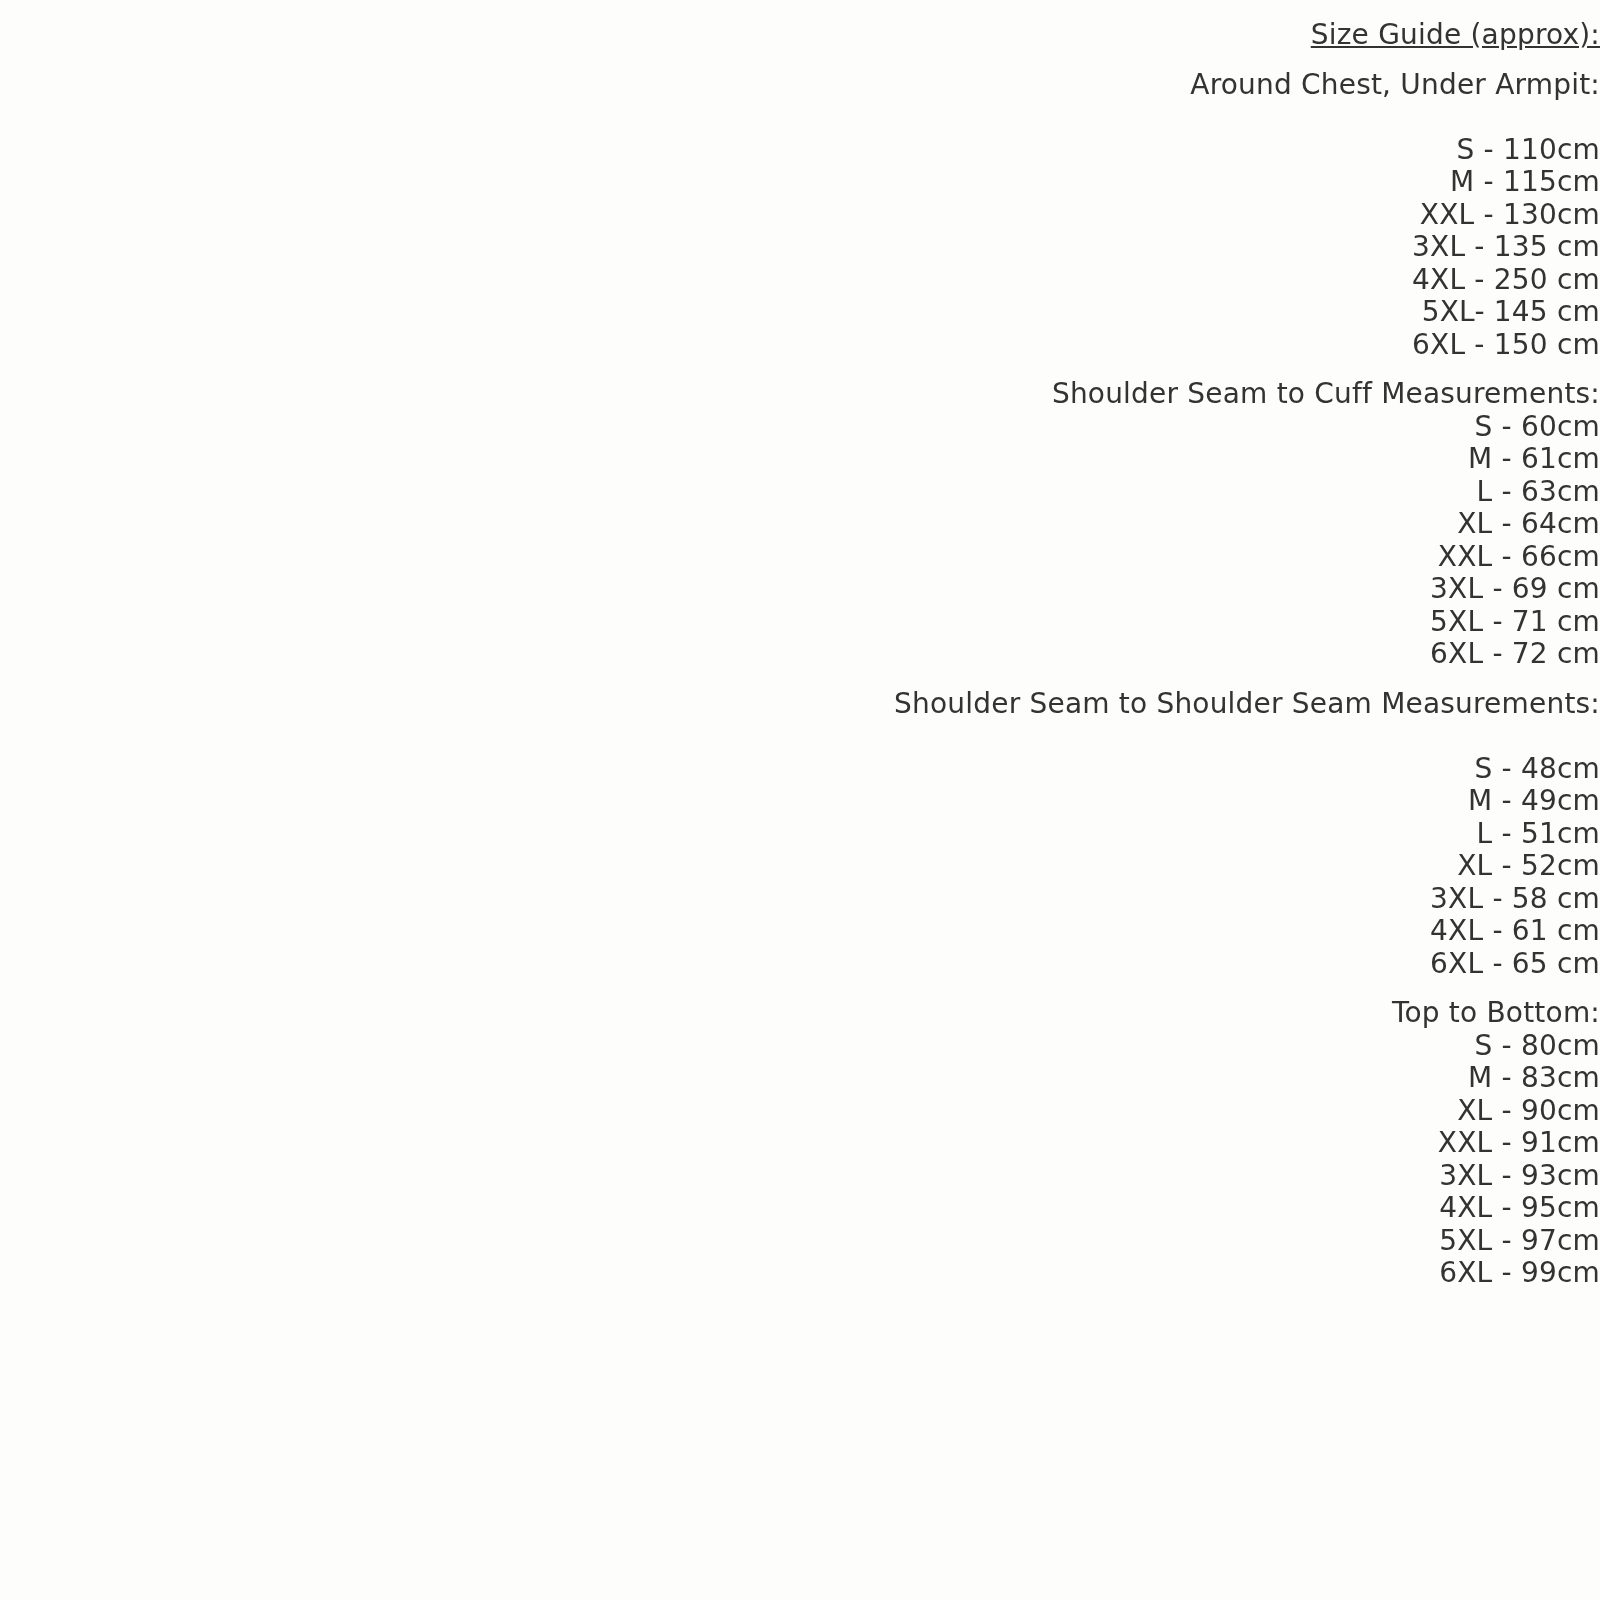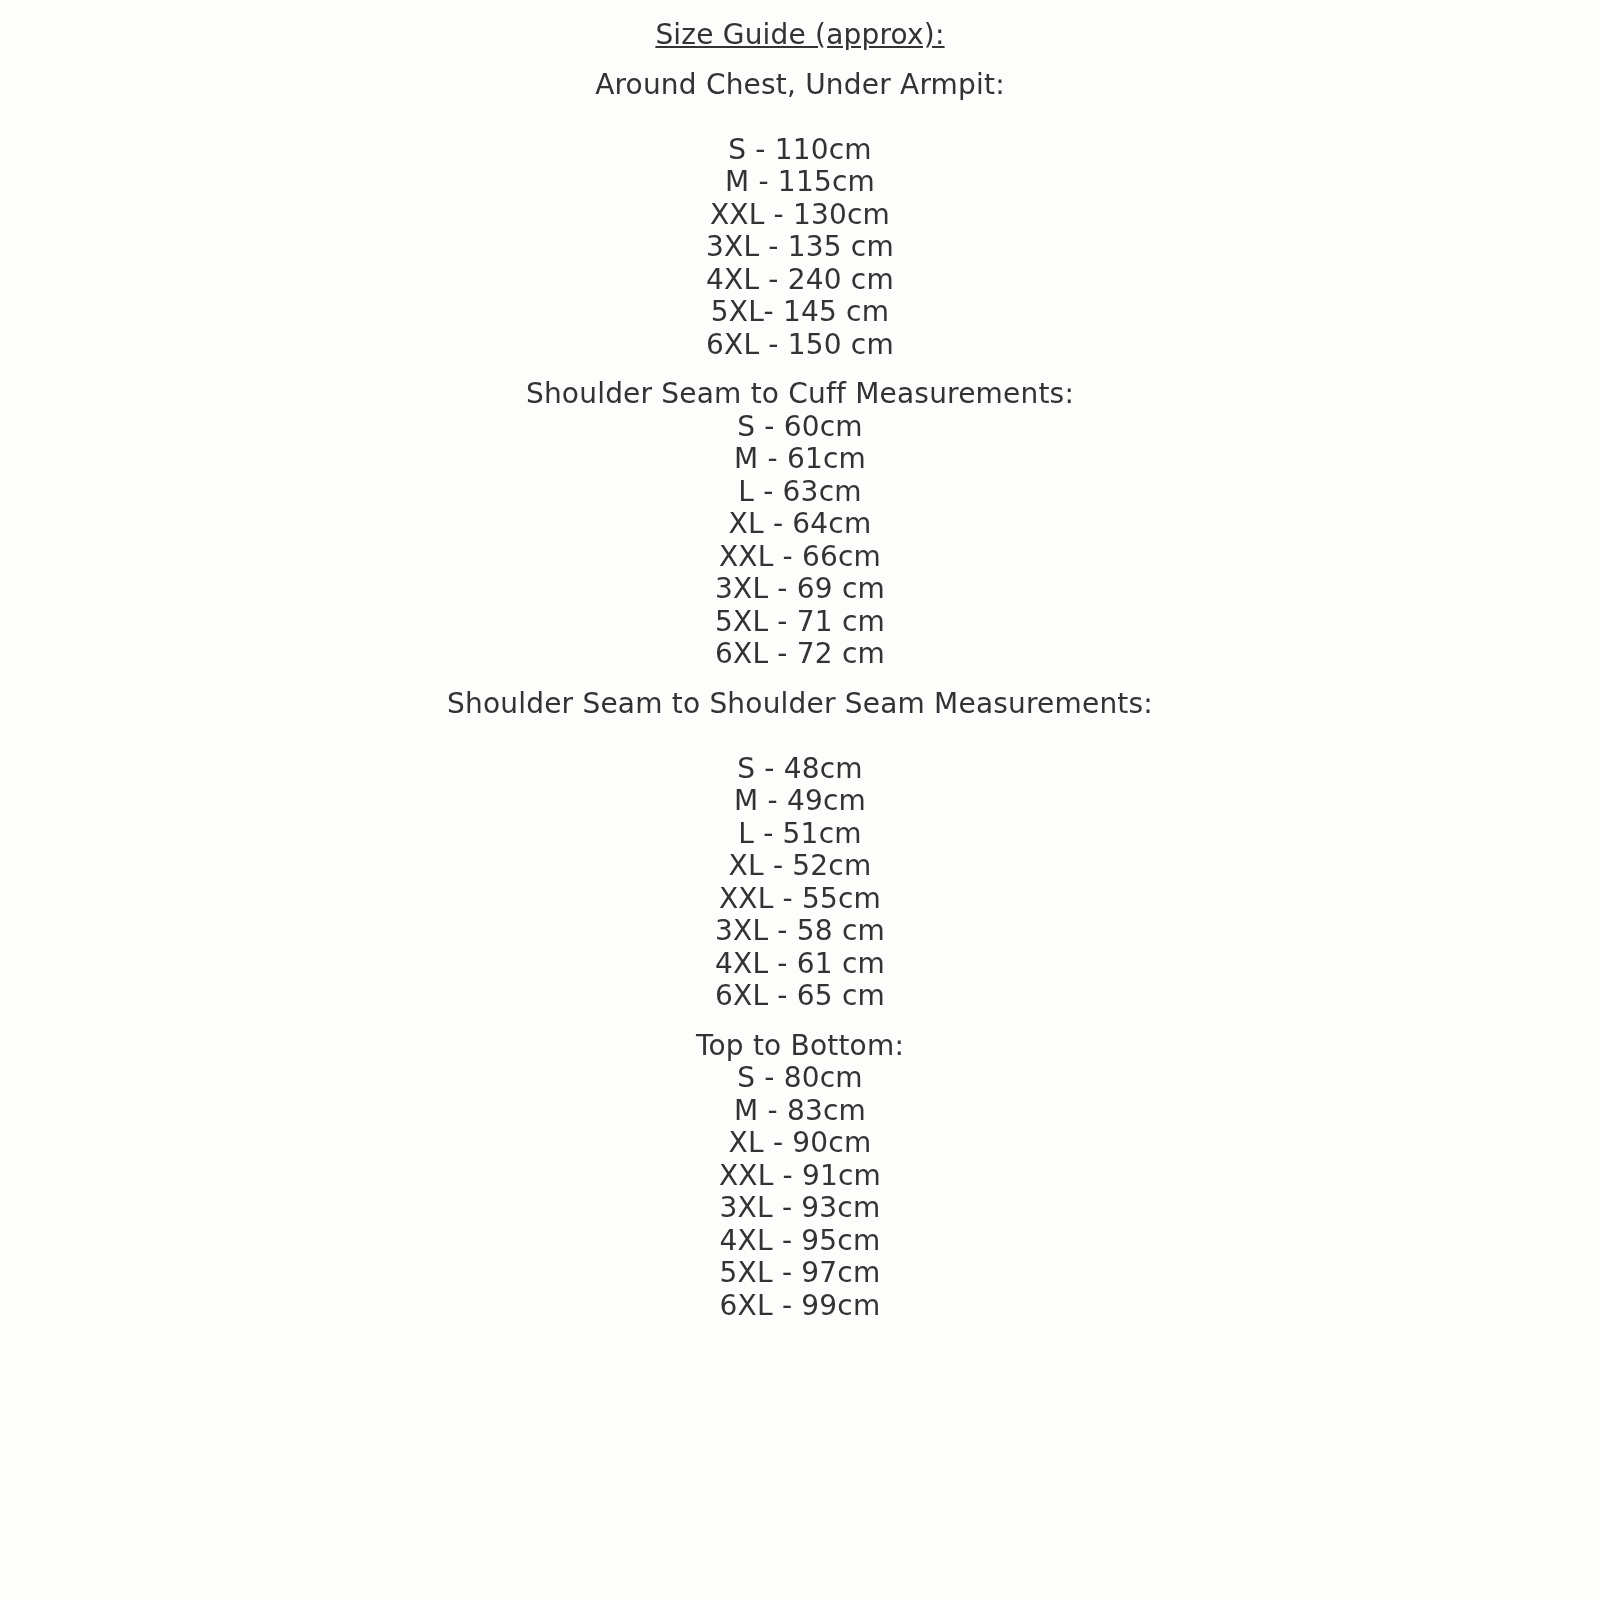--- a/index.html
+++ b/index.html
@@ -11,21 +11,21 @@
     height: 1600px;
     background: #fdfdfb;
     color: #333333;
     font-family: "DejaVu Sans", "Liberation Sans", sans-serif;
     overflow: hidden;
   }
   .doc {
     box-sizing: border-box;
     width: 1600px;
     padding-top: 19px;
-    text-align: center;
+    text-align: right;
     font-size: 28px;
     line-height: 32.5px;
     letter-spacing: 0.2px;
   }
   .title {
     text-decoration: underline;
   }
   .heading {
     margin-top: 17px; 
   }
@@ -41,42 +41,41 @@
 
 <div class="doc">
   <div class="title line">Size Guide (approx):</div>
   <div>
       <section>
         <div class="heading line gap-below">Around Chest, Under Armpit:</div>
         <div class="line">S - 110cm</div>
         <div class="line">M - 115cm</div>
         <div class="line">XXL - 130cm</div>
         <div class="line">3XL - 135 cm</div>
-        <div class="line">4XL - 240 cm</div>
+        <div class="line">4XL - 250 cm</div>
         <div class="line">5XL- 145 cm</div>
         <div class="line">6XL - 150 cm</div>
       </section>
       <section>
         <div class="heading line">Shoulder Seam to Cuff Measurements:</div>
         <div class="line">S - 60cm</div>
         <div class="line">M - 61cm</div>
         <div class="line">L - 63cm</div>
         <div class="line">XL - 64cm</div>
         <div class="line">XXL - 66cm</div>
         <div class="line">3XL - 69 cm</div>
         <div class="line">5XL - 71 cm</div>
         <div class="line">6XL - 72 cm</div>
       </section>
       <section>
         <div class="heading line gap-below">Shoulder Seam to Shoulder Seam Measurements:</div>
         <div class="line">S - 48cm</div>
         <div class="line">M - 49cm</div>
         <div class="line">L - 51cm</div>
         <div class="line">XL - 52cm</div>
-        <div class="line">XXL - 55cm</div>
         <div class="line">3XL - 58 cm</div>
         <div class="line">4XL - 61 cm</div>
         <div class="line">6XL - 65 cm</div>
       </section>
       <section>
         <div class="heading line">Top to Bottom:</div>
         <div class="line">S - 80cm</div>
         <div class="line">M - 83cm</div>
         <div class="line">XL - 90cm</div>
         <div class="line">XXL - 91cm</div>

